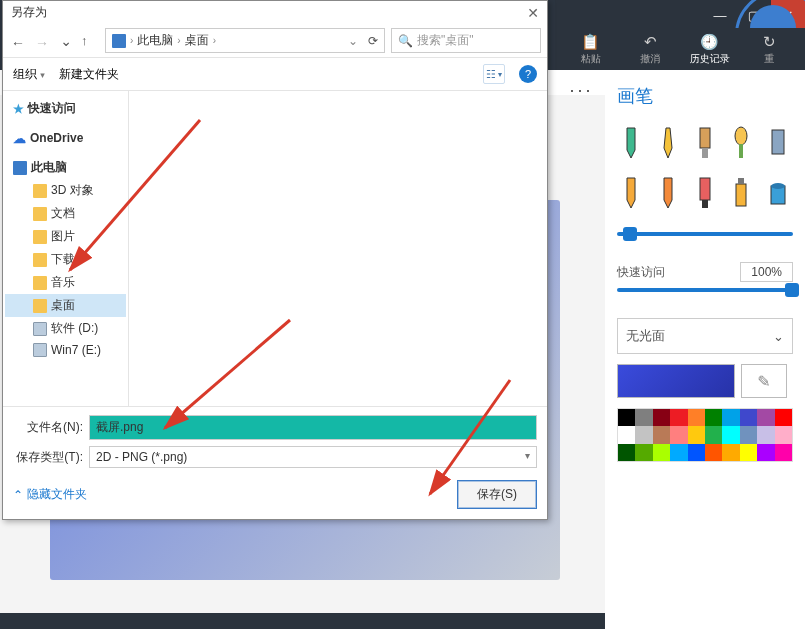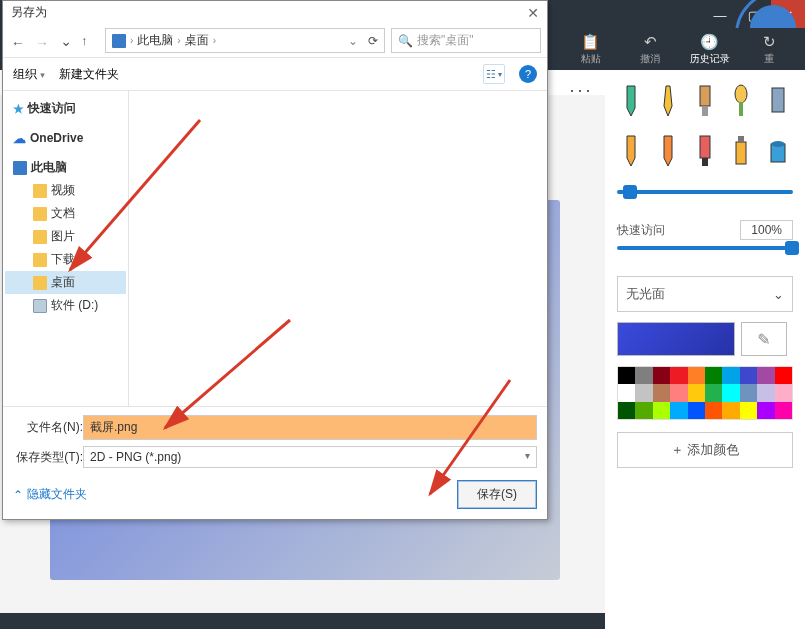--- a/index.html
+++ b/index.html
@@ -80,23 +80,23 @@
   .cloud { color:#2a6fd6; font-size:13px; line-height:1;}
 
   .file-area { flex:1; padding:8px; position:relative;}
   .folder-item { display:flex; flex-direction:column; align-items:center; width:70px; font-size:12px; color:#333; position:absolute; left:8px; top:4px;}
   .folder-glyph { width:44px; height:36px; background:#f6c451; border-radius:3px; position:relative; margin-bottom:4px;}
   .folder-glyph::before { content:""; position:absolute; left:4px; top:-5px; width:18px; height:7px; background:#f6c451; border-radius:2px 2px 0 0;}
   .folder-glyph::after { content:""; position:absolute; right:4px; bottom:4px; width:16px; height:18px; background:#fff; border:1px solid #58a0e4; border-radius:1px;}
   .folder-label { position:absolute; left:80px; top:10px; font-size:12px; color:#333;}
 
   .dlg-bottom { border-top:1px solid #e4e4e4; padding:8px 10px 10px; font-size:12px;}
-  .field-row { display:flex; align-items:center; margin-bottom:6px;}
+  .field-row { display:flex; align-items:center; gap:6px; margin-bottom:6px;}
   .field-label { width:70px; text-align:right; color:#333;}
-  .field-input { flex:1; border:1px solid #ccc; padding:3px 6px; font-size:12px; color:#333; background:#fdba74;}
+  .field-input { flex:1; border:1px solid #ccc; padding:3px 6px; font-size:12px; color:#333; background:#14b8a6;}
   .field-select { flex:1; border:1px solid #ccc; padding:3px 6px; font-size:12px; color:#333; background:#fff; display:flex; justify-content:space-between;}
   .dlg-footer { display:flex; justify-content:space-between; align-items:center; padding-top:6px;}
   .hide-link { color:#1a78cf; font-size:12px; display:flex; align-items:center; gap:4px;}
   .btns { display:flex; gap:0;}
   .dlg-btn { width:80px; padding:5px 0; text-align:center; border:1px solid #aaa; background:#f4f4f4; font-size:12px; color:#333;}
   .dlg-btn.primary { border:1px solid #3a7bc8; box-shadow:0 0 0 1px rgba(58,123,200,.4) inset;}
 
   
   .arrow-svg { position:absolute; pointer-events:none; }
 </style>
@@ -129,20 +129,21 @@
   </div>
 </div>
 
 <div class="center-bg"></div>
 <div class="dark-bar-top"></div>
 <div class="dots">···</div>
 <div class="blue-slab"></div>
 <div class="dark-bar-bottom"></div>
 
 <div class="right-panel">
+  <div class="panel-title">画笔</div>
 
   <div class="brush-grid">
     <div class="brush">
         <svg viewBox="0 0 24 34">
           <polygon points="8,2 16,2 16,24 12,32 8,24" fill="#3fb98f" stroke="#333"></polygon>
         </svg>
       </div>
     <div class="brush">
         <svg viewBox="0 0 24 34">
           <polygon points="10,2 14,2 16,22 12,32 8,22" fill="#f4c23a" stroke="#333"></polygon>
@@ -245,24 +246,20 @@
       <div style="background: rgb(170, 255, 0);"></div>
       <div style="background: rgb(0, 170, 255);"></div>
       <div style="background: rgb(0, 85, 255);"></div>
       <div style="background: rgb(255, 85, 0);"></div>
       <div style="background: rgb(255, 170, 0);"></div>
       <div style="background: rgb(255, 255, 0);"></div>
       <div style="background: rgb(170, 0, 255);"></div>
       <div style="background: rgb(255, 0, 170);"></div>
     </div>
 
-  <div class="add-color">
-    <span>＋</span>
-    <span>添加颜色</span>
-  </div>
 </div>
 
 <div class="dialog">
   <div class="dlg-title">
     <span>另存为</span>
     <span class="dlg-close">✕</span>
   </div>
 
   <div class="dlg-nav">
     <span class="nav-arrow">←</span>
@@ -305,41 +302,49 @@
           <span class="cloud">☁</span>
           <span>OneDrive</span>
         </div>
       <div style="height:8px"></div>
       <div class="tree-item bold">
           <span class="ticon monitor"></span>
           <span>此电脑</span>
         </div>
       <div class="tree-item indent2">
           <span class="ticon folder-y"></span>
-          <span>视频</span>
+          <span>3D 对象</span>
         </div>
       <div class="tree-item indent2">
           <span class="ticon folder-y"></span>
           <span>文档</span>
         </div>
       <div class="tree-item indent2">
           <span class="ticon folder-y"></span>
           <span>图片</span>
         </div>
       <div class="tree-item indent2">
           <span class="ticon folder-y"></span>
           <span>下载</span>
+        </div>
+      <div class="tree-item indent2">
+          <span class="ticon folder-y"></span>
+          <span>音乐</span>
         </div>
       <div class="tree-item indent2 selected">
           <span class="ticon folder-y"></span>
           <span>桌面</span>
         </div>
       <div class="tree-item indent2">
           <span class="ticon drive"></span>
           <span>软件 (D:)</span>
+        </div>
+      <div class="tree-item indent2">
+          <span class="ticon drive"></span>
+          <span>Win7 (E:)</span>
         </div>
       <div style="height:8px"></div>
 
     </div>
 
   </div>
 
   <div class="dlg-bottom">
     <div class="field-row">
       <div class="field-label">文件名(N):</div>

